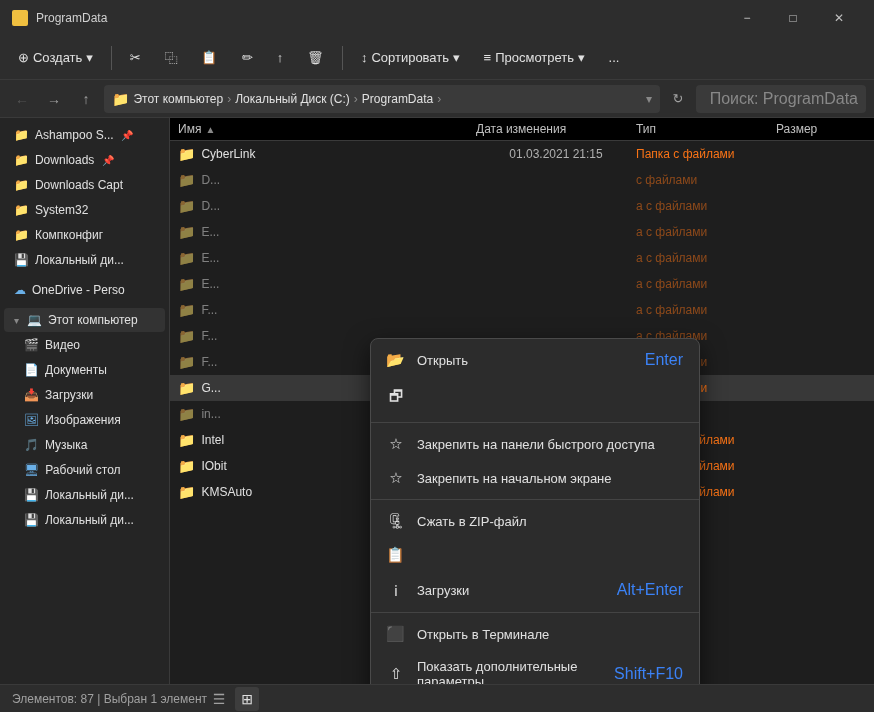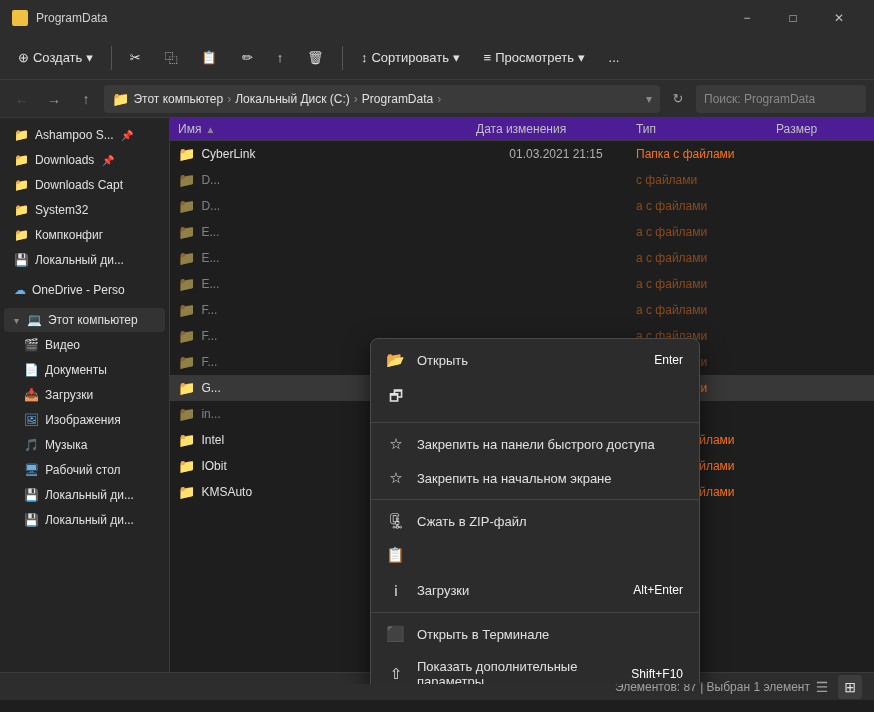--- a/index.html
+++ b/index.html
@@ -128,22 +128,23 @@
       border-radius: 4px;
       color: #a0a0a0;
     }
     .search-box {
       background: #3a3a3a;
       border: none;
       border-radius: 4px;
       height: 28px;
       padding: 0 8px;
       color: #f9a8d4;
-      font-size: 12px;
+      font-size: 16px;
       width: 170px;
+      text-align: right;
     }
     .search-box::placeholder { color: #888; }
 
     
     .main-layout {
       display: flex;
       height: calc(712px - 36px - 44px - 38px - 28px);
     }
 
     
@@ -181,21 +182,21 @@
     
     .file-list-container {
       flex: 1;
       background: #1e1e1e;
       overflow-y: auto;
       position: relative;
     }
     .file-list-header {
       display: grid;
       grid-template-columns: 1fr 160px 140px 90px;
-      background: #4c1d95;
+      background: #000000;
       padding: 4px 8px;
       font-size: 12px;
       color: #c0c0c0;
       border-bottom: 1px solid #3a3a3a;
       position: sticky;
       top: 0;
       z-index: 1;
     }
     .col-header { display: flex; align-items: center; gap: 4px; cursor: pointer; }
     .sort-icon { font-size: 10px; color: #888; }
@@ -223,23 +224,23 @@
     
     .status-bar {
       background: #2d2d2d;
       height: 28px;
       display: flex;
       align-items: center;
       padding: 8px 12px;
       font-size: 12px;
       color: #a0a0a0;
       border-top: 1px solid #3a3a3a;
-      justify-content: flex-end;
+      justify-content: flex-start;
       position: absolute;
-      bottom: 12px;
+      bottom: 0;
       left: 0;
       right: 0;
     }
     .status-right {
       display: flex;
       gap: 4px;
     }
     .view-btn {
       width: 24px; height: 24px;
       display: flex; align-items: center; justify-content: center;
@@ -275,22 +276,22 @@
     .ctx-icon {
       width: 18px;
       font-size: 15px;
       display: flex;
       align-items: center;
       justify-content: center;
       flex-shrink: 0;
     }
     .ctx-label { flex: 1; }
     .ctx-shortcut {
-      color: #ffffff;
-      font-size: 12px;
+      color: #3b82f6;
+      font-size: 16px;
       margin-left: auto;
     }
     .ctx-separator {
       height: 1px;
       background: #444;
       margin: 4px 0;
     }
   </style>
 </head>
 <body>

